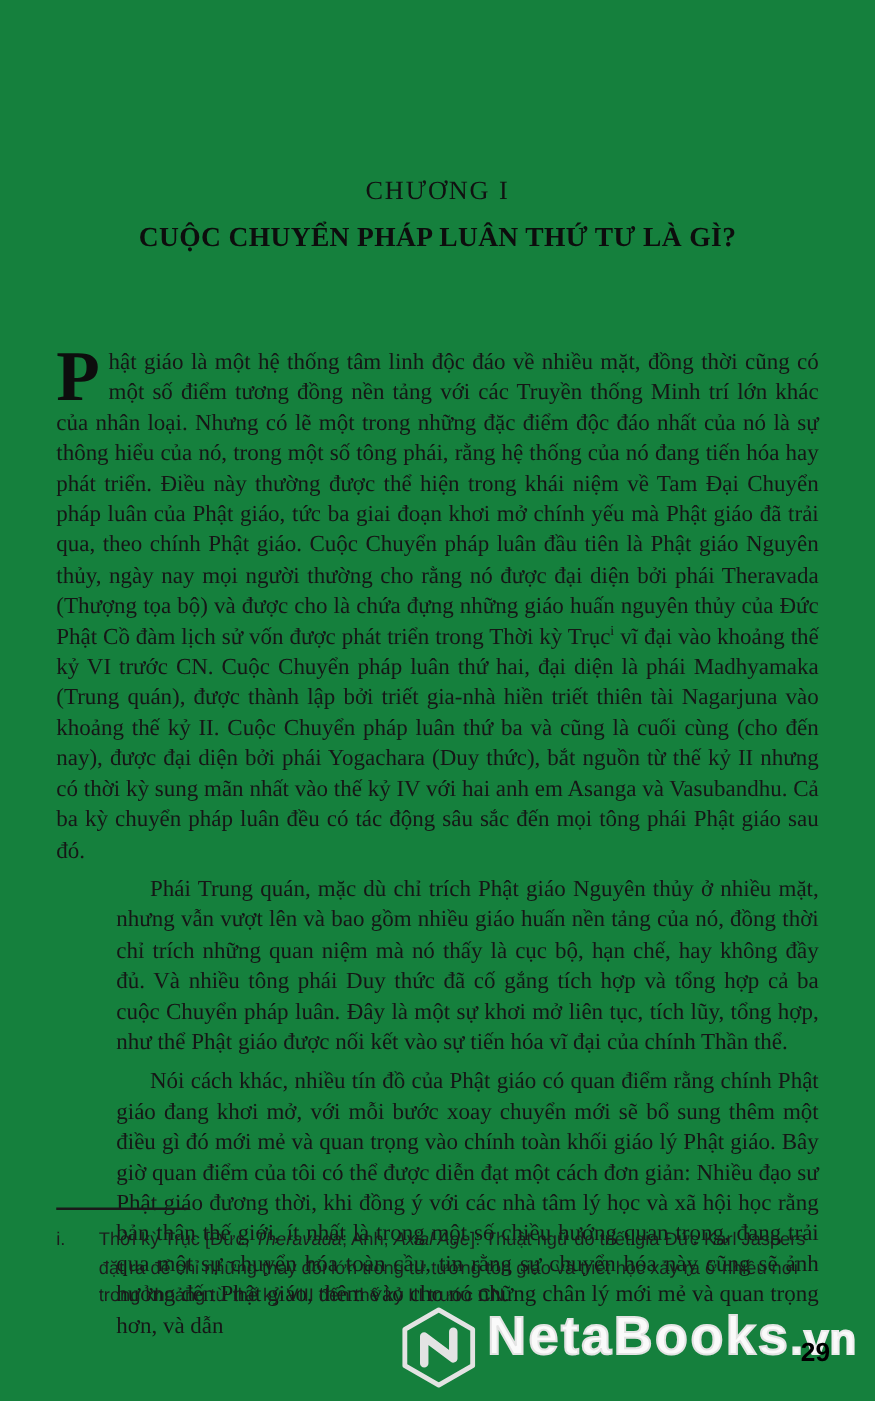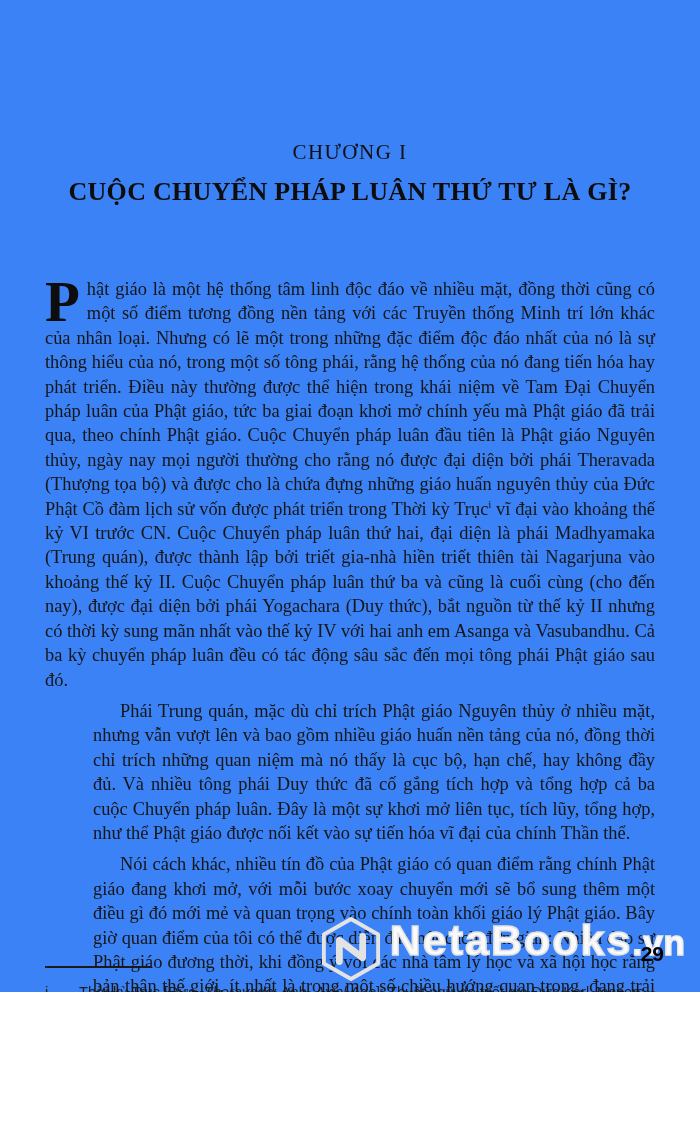--- a/index.html
+++ b/index.html
@@ -1,41 +1,41 @@
 <!DOCTYPE html>
 <html lang="vi"><head>
 <meta charset="utf-8">
 <style>
   html, body { margin: 0; padding: 0; background: #ffffff; }
   .page {
     position: relative;
     width: 700px;
-    height: 992px;
-    background: #3b82f6;
+    height: 1121px;
+    background: #15803d;
     overflow: hidden;
     font-family: "Liberation Serif", "DejaVu Serif", serif;
     color: #171717;
   }
 
   
   .chapter-head {
     position: absolute;
     top: 140px;
     left: 0;
     right: 0;
     text-align: center;
   }
   .chapter-label {
     font-size: 21px;
     letter-spacing: 1.5px;
     color: #111;
   }
   .chapter-title {
     margin: 12px 0 0 0;
-    font-size: 26px;
+    font-size: 22px;
     font-weight: bold;
     letter-spacing: 0.3px;
     color: #0d0d0d;
   }
 
   
   .body-text {
     position: absolute;
     top: 277px;
     left: 45px;

